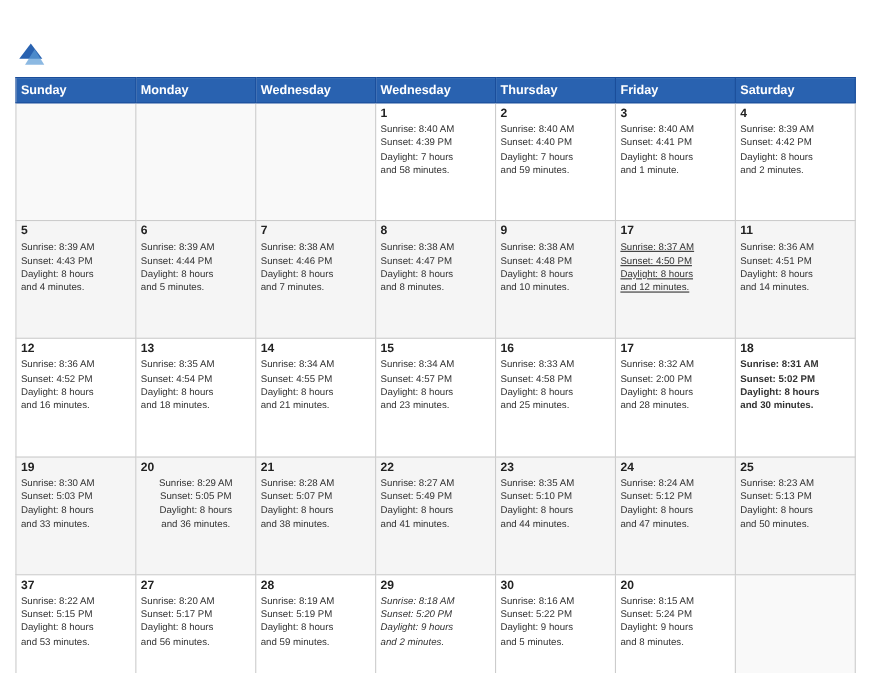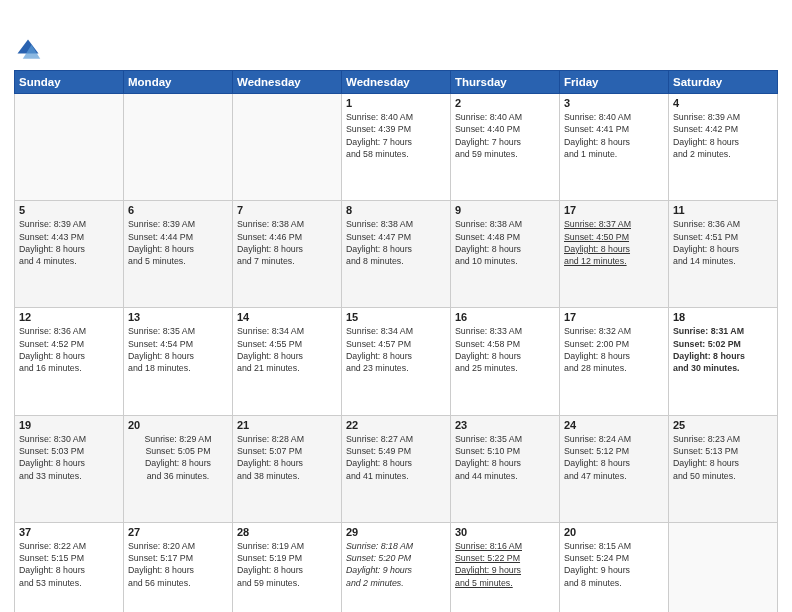--- a/index.html
+++ b/index.html
@@ -345,21 +345,21 @@
           </td>
           <td>
             <span class="day-number">29</span>
             <div class="day-info" style="white-space: pre-line; font-style: italic;">Sunrise: 8:18 AM
 Sunset: 5:20 PM
 Daylight: 9 hours
 and 2 minutes.</div>
           </td>
           <td>
             <span class="day-number">30</span>
-            <div class="day-info" style="white-space: pre-line; text-decoration: underline;">Sunrise: 8:16 AM
+            <div class="day-info" style="white-space: pre-line;">Sunrise: 8:16 AM
 Sunset: 5:22 PM
 Daylight: 9 hours
 and 5 minutes.</div>
           </td>
           <td>
             <span class="day-number">20</span>
             <div class="day-info" style="white-space: pre-line;">Sunrise: 8:15 AM
 Sunset: 5:24 PM
 Daylight: 9 hours
 and 8 minutes.</div>

